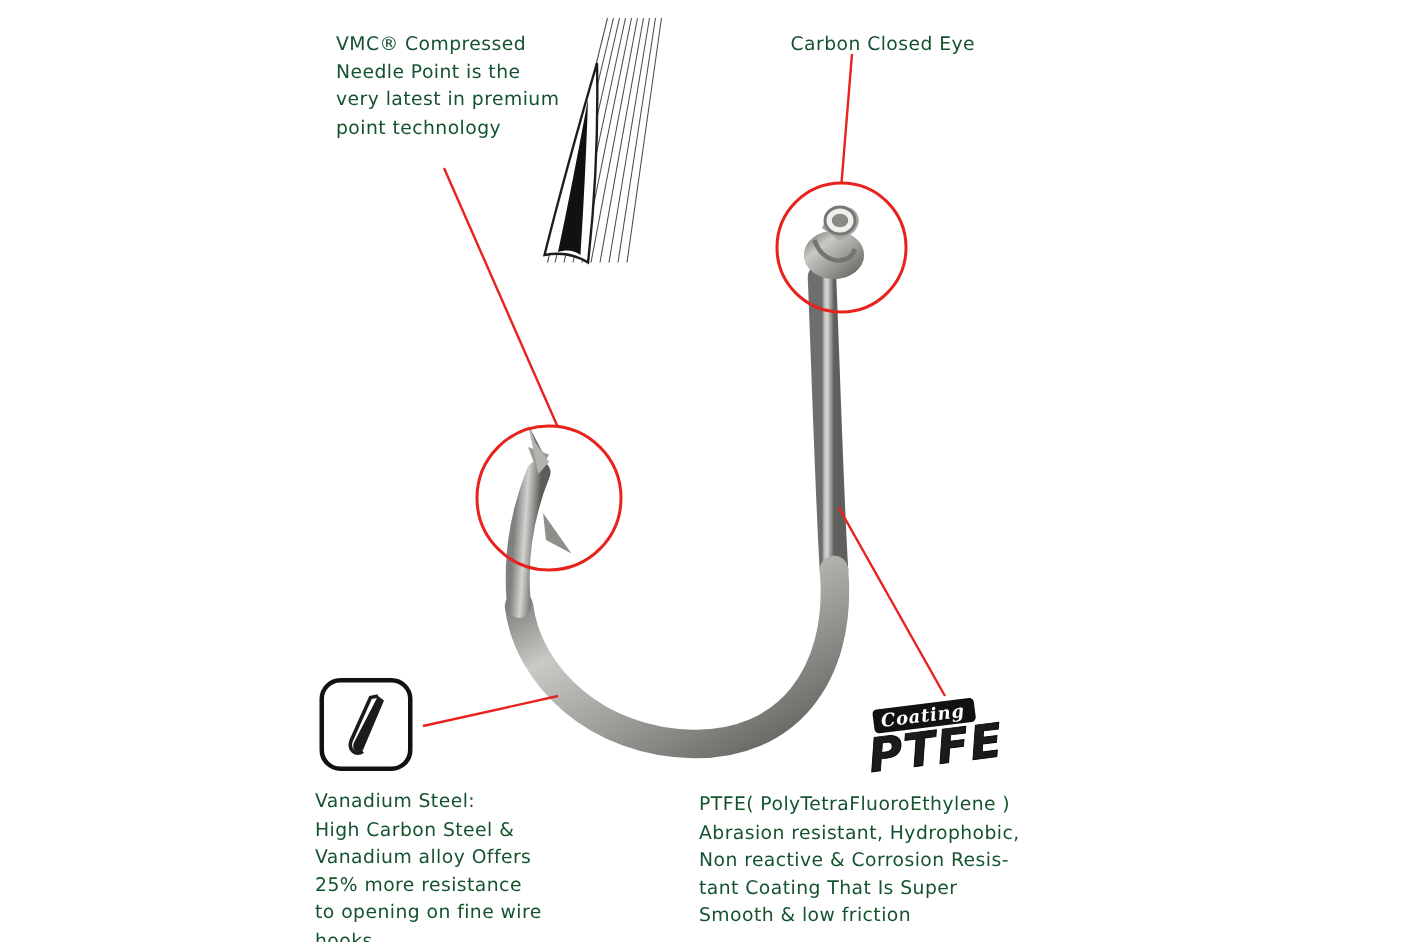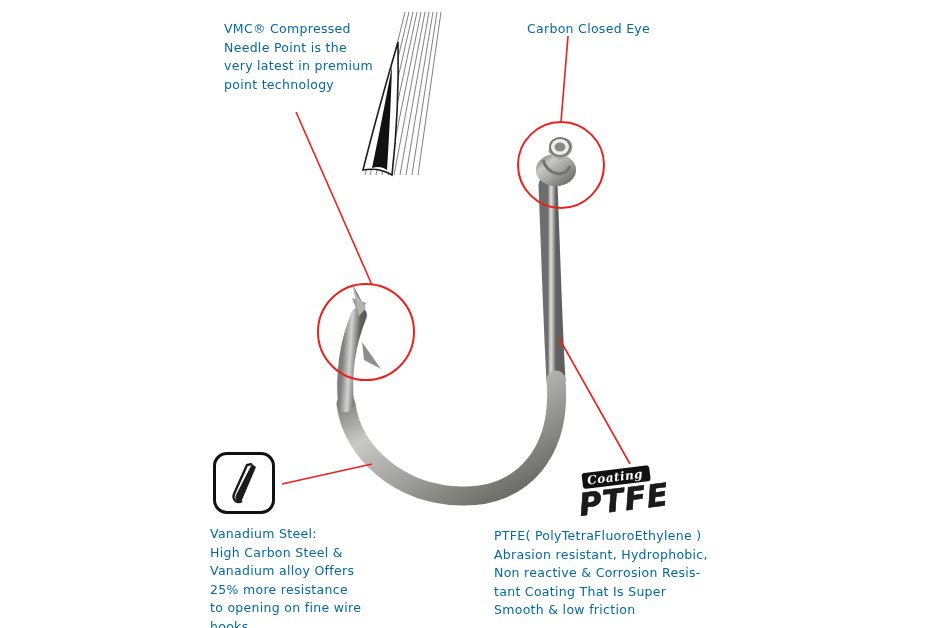--- a/index.html
+++ b/index.html
@@ -10,31 +10,31 @@
   #stage {
     position: relative;
     width: 940px;
     height: 628px;
     background: #ffffff;
     overflow: hidden;
     font-family: "DejaVu Sans", sans-serif;
   }
   .callout-text {
     position: absolute;
-    color: #0369a1;
+    color: #14532d;
     font-size: 12.5px;
     line-height: 18.5px;
     letter-spacing: 0.3px;
     font-family: "DejaVu Sans", sans-serif;
     white-space: pre-line;
   }
   #txt-needle  { left: 224px; top: 20px;  width: 190px; }
   #txt-eye     { left: 527px; top: 20px;  width: 220px; }
   #txt-vanadium{ left: 210px; top: 525px; width: 200px; }
-  #txt-ptfe    { left: 466px; top: 527px; width: 280px; margin-left: 28px; }
+  #txt-ptfe    { left: 466px; top: 527px; width: 280px; }
 
   svg.layer {
     position: absolute;
     left: 0;
     top: 0;
     width: 940px;
     height: 628px;
   }
   .lead { stroke: #e8221d; stroke-width: 1.6; fill: none; }
   .circ { stroke: #e8221d; stroke-width: 2.0; fill: none; }

